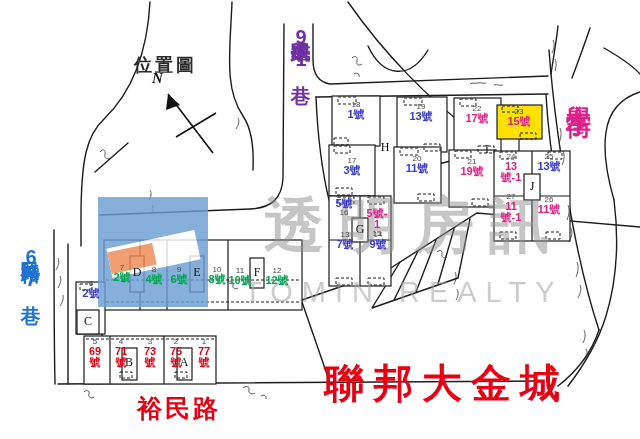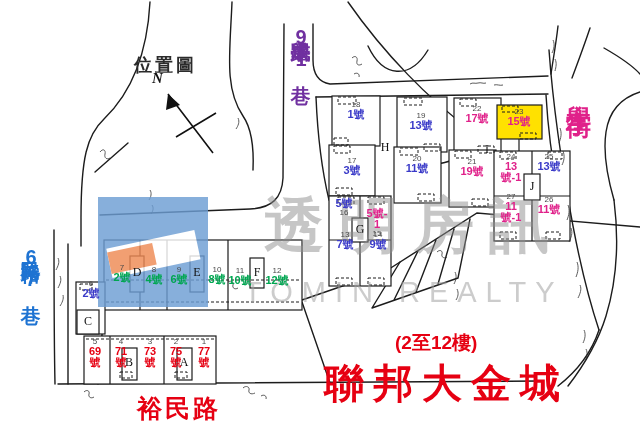--- a/index.html
+++ b/index.html
@@ -163,39 +163,38 @@
   </div>
   <div class="wm-cn">透明房訊</div>
   <div class="wm-en">TOMIN REALTY</div>
 
   <div class="lbl maptitle" style="left:134px;top:53px;">位置圖</div>
   <div class="lbl nlabel" style="left:152px;top:70px;">N</div>
   <div class="lbl vtext st-xuecheng" style="left:291px;top:26px;">學成路91巷</div>
   <div class="lbl vtext st-xuexiang" style="left:566px;top:86px;">學享街</div>
   <div class="lbl vtext st-yumin67" style="left:21px;top:246px;">裕民路67巷</div>
   <div class="lbl st-yumin" style="left:137px;top:392px;">裕民路</div>
-  <div class="lbl floors" style="left:395px;top:330px;">(2至12樓)</div>
   <div class="lbl project" style="left:324px;top:356px;">聯邦大金城</div>
 
   <div class="blockletter" style="left:184px;top:362px;">A</div>
   <div class="blockletter" style="left:129px;top:362px;">B</div>
   <div class="blockletter" style="left:88px;top:321px;">C</div>
   <div class="blockletter" style="left:137px;top:272px;">D</div>
   <div class="blockletter" style="left:197px;top:272px;">E</div>
   <div class="blockletter" style="left:257px;top:272px;">F</div>
   <div class="blockletter" style="left:360px;top:229px;">G</div>
   <div class="blockletter" style="left:385px;top:147px;">H</div>
   <div class="blockletter" style="left:487px;top:149px;">I</div>
   <div class="blockletter" style="left:532px;top:186px;">J</div>
 
   <div class="plot" style="left:356px;top:101px;">
       <span class="lot">18</span>
       <span class="u c-blue">1號</span>
     </div>
-  <div class="plot" style="left:421px;top:103px;margin-top:9px;">
+  <div class="plot" style="left:421px;top:103px;">
       <span class="lot">19</span>
       <span class="u c-blue">13號</span>
     </div>
   <div class="plot" style="left:477px;top:105px;">
       <span class="lot">22</span>
       <span class="u c-magenta">17號</span>
     </div>
   <div class="plot" style="left:519px;top:108px;">
       <span class="lot">23</span>
       <span class="u c-magenta">15號</span>

